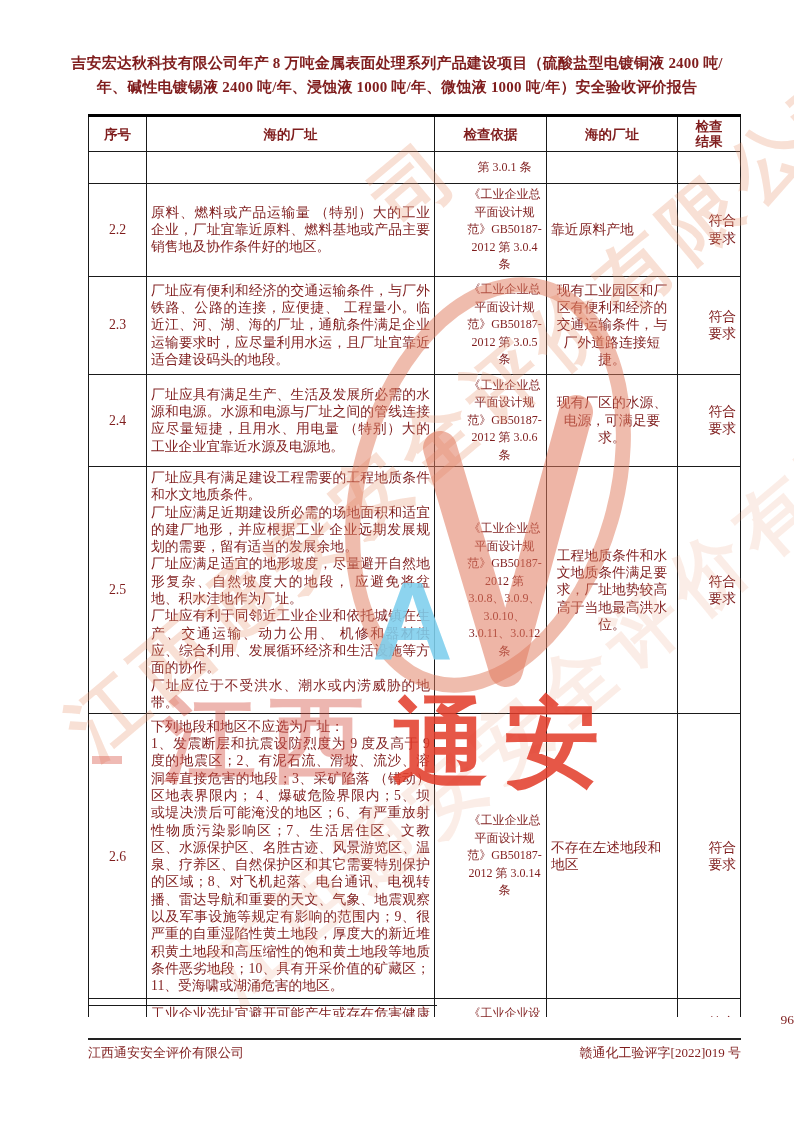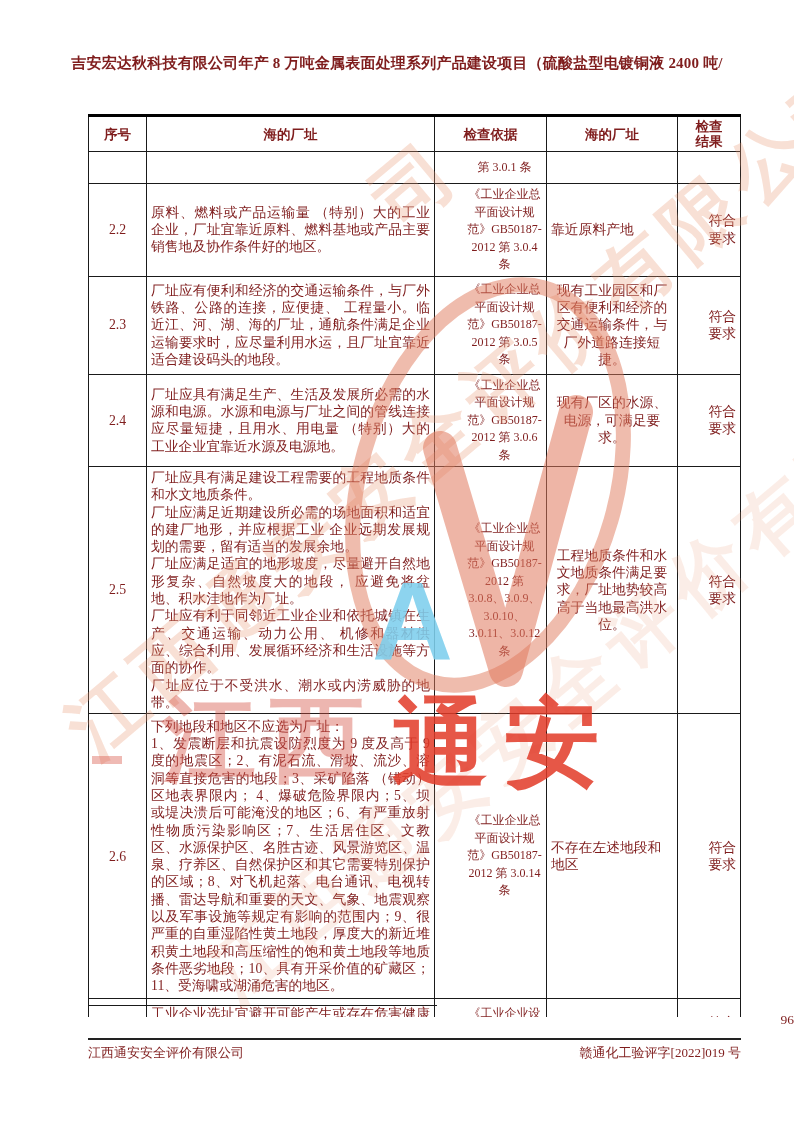--- a/index.html
+++ b/index.html
@@ -91,20 +91,21 @@
   .wm-red { font-size:96px; font-weight:bold; opacity:0.85; letter-spacing:16px; }
   .wm-red-soft { font-size:94px; font-weight:bold; opacity:0.42; letter-spacing:14px; }
 </style>
 </head>
 <body>
 
 <div class="page">
 
   <div class="doc-title">
     <div>吉安宏达秋科技有限公司年产 8 万吨金属表面处理系列产品建设项目（硫酸盐型电镀铜液 2400 吨/</div>
+    <div>年、碱性电镀锡液 2400 吨/年、浸蚀液 1000 吨/年、微蚀液 1000 吨/年）安全验收评价报告</div>
   </div>
 
   <div class="table-wrap">
     <table>
       <colgroup>
           <col class="c1">
           <col class="c2">
           <col class="c3">
           <col class="c4">
           <col class="c5">

